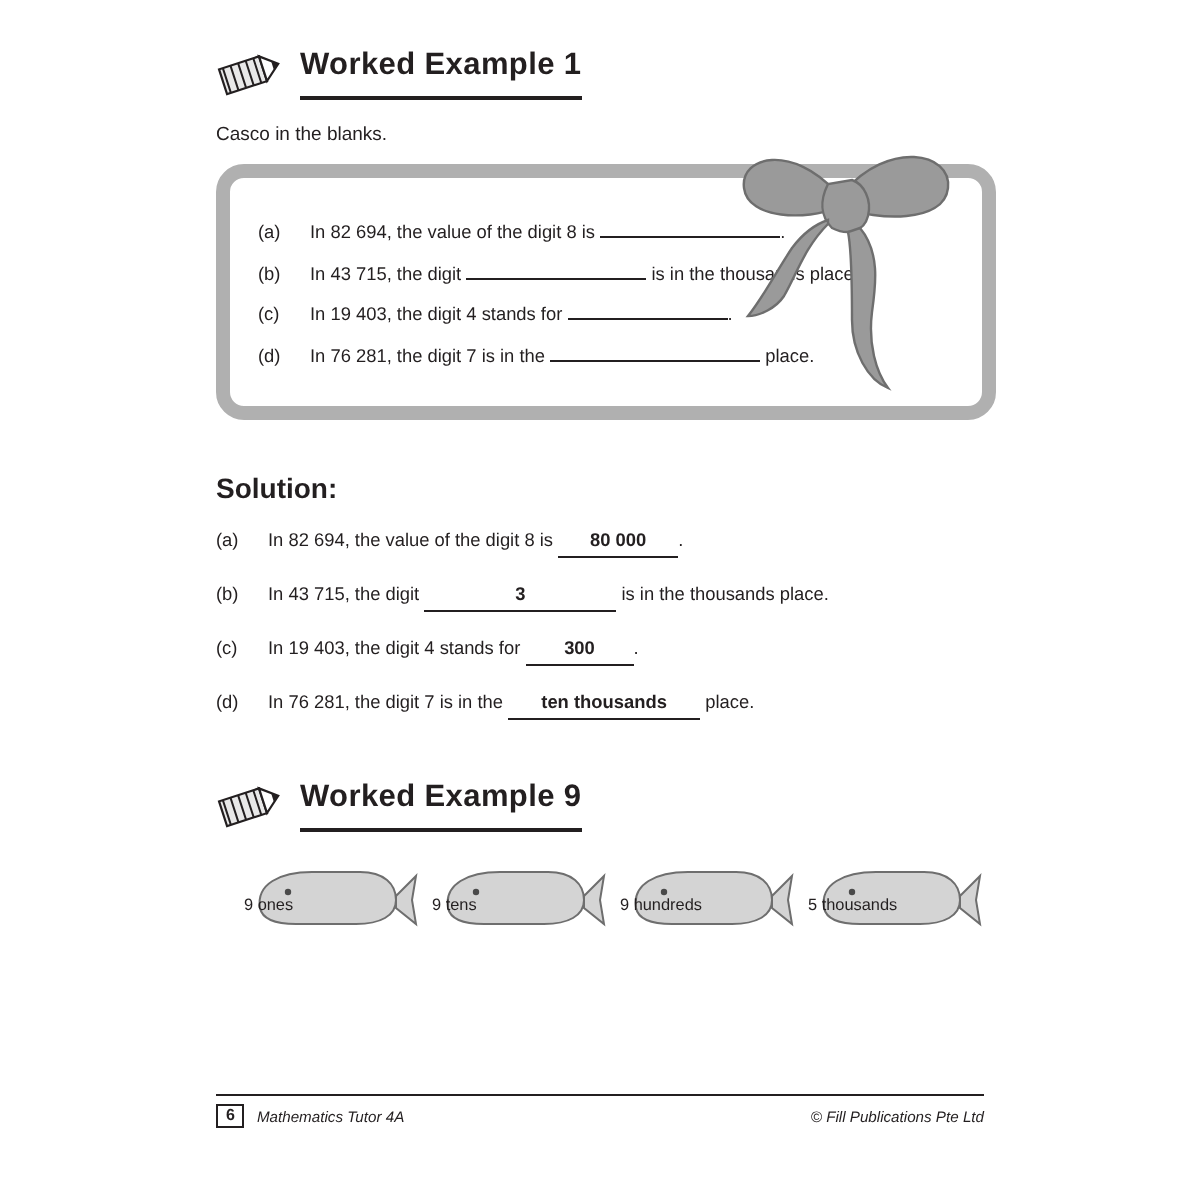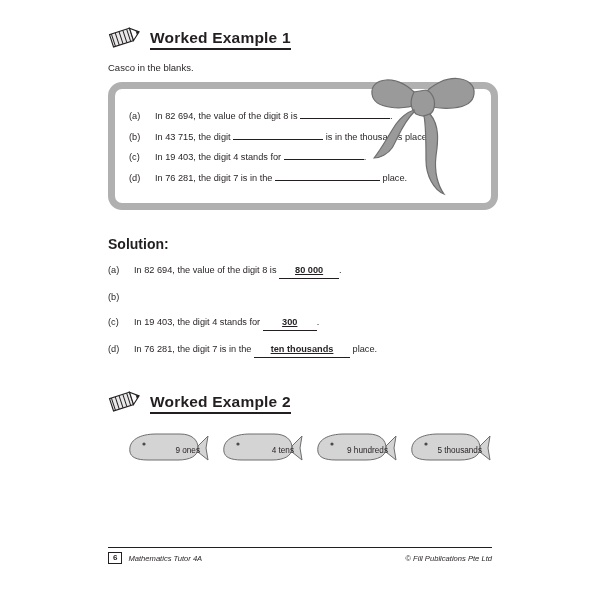--- a/index.html
+++ b/index.html
@@ -24,21 +24,20 @@
   .content {
     position: absolute;
     left: 108px;
     top: 24px;
     width: 390px;
   }
 
   
   .we-head {
     display: flex;
-    align-items: flex-end;
     gap: 8px;
     margin-bottom: 12px;
   }
   .we-pencil {
     width: 34px;
     height: 26px;
     flex: 0 0 auto;
   }
   .we-title-wrap {
     border-bottom: 2px solid #231f20;
@@ -120,21 +119,20 @@
     flex: 0 0 26px;
   }
   .ans {
     display: inline-block;
     border-bottom: 1px solid #231f20;
     text-align: center;
     font-weight: bold;
     font-size: 9.2px;
     padding: 0 4px 1px 4px;
     min-width: 52px;
-    text-decoration: underline;
   }
   .ans-wide { min-width: 88px; }
   .ans-narrow { min-width: 46px; }
 
   
   .we2-wrap { margin-top: 30px; }
   .q2 {
     font-size: 9.5px;
     margin: 0 0 16px 0;
   }
@@ -150,21 +148,21 @@
     position: relative;
     width: 88px;
     height: 42px;
   }
   .whale svg { display: block; }
   .whale-label {
     position: absolute;
     left: 0;
     right: 10px;
     top: 20px;
-    text-align: right;
+    text-align: left;
     font-size: 8.2px;
     color: #231f20;
   }
 
   
   .footer {
     position: absolute;
     left: 108px;
     right: 108px;
     bottom: 36px;
@@ -278,20 +276,25 @@
       <div class="s-row">
         <span class="s-label">(a)</span>
         <span>
           <span>In 82 694, the value of the digit 8 is</span>
           <span class="ans">80 000</span><span>.</span>
         </span>
       </div>
 
       <div class="s-row">
         <span class="s-label">(b)</span>
+        <span>
+          <span>In 43 715, the digit</span>
+          <span class="ans ans-wide">3</span>
+          <span>is in the thousands place.</span>
+        </span>
       </div>
 
       <div class="s-row">
         <span class="s-label">(c)</span>
         <span>
           <span>In 19 403, the digit 4 stands for</span>
           <span class="ans ans-narrow">300</span><span>.</span>
         </span>
       </div>
 
@@ -311,21 +314,21 @@
           <svg viewBox="0 0 34 26" width="34" height="26">
             <g transform="rotate(-18 17 13)">
               <path d="M3 6 L24 6 L24 19 L3 19 Z" fill="#e8e8e8" stroke="#231f20" stroke-width="1.1"></path>
               <path d="M5 6 L5 19 M9 6 L9 19 M13 6 L13 19 M17 6 L17 19 M21 6 L21 19" stroke="#231f20" stroke-width="1"></path>
               <path d="M24 6 L32 12.5 L24 19 Z" fill="#ffffff" stroke="#231f20" stroke-width="1.1"></path>
               <path d="M29 10.5 L32 12.5 L29 14.5 Z" fill="#231f20"></path>
             </g>
           </svg>
         </span>
         <span class="we-title-wrap">
-          <span class="we-title">Worked Example 2</span>
+          <span class="we-title">Worked Example 9</span>
         </span>
       </div>
 
 
       <div class="whales">
 
         <div class="whale">
           <svg viewBox="0 0 88 42" width="88" height="42">
             <path d="M8 26 C 6 14, 18 8, 34 8 L 58 8 C 70 8, 76 14, 76 22 C 76 30, 68 34, 56 34 L 26 34 C 14 34, 9 31, 8 26 Z
                      M76 20 L 86 10 L 84 22 L 86 34 L 76 26 Z" fill="#d4d4d4" stroke="#6e6e6e" stroke-width="1"></path>
@@ -333,21 +336,21 @@
           </svg>
           <div class="whale-label">9 ones</div>
         </div>
 
         <div class="whale">
           <svg viewBox="0 0 88 42" width="88" height="42">
             <path d="M8 26 C 6 14, 18 8, 34 8 L 58 8 C 70 8, 76 14, 76 22 C 76 30, 68 34, 56 34 L 26 34 C 14 34, 9 31, 8 26 Z
                      M76 20 L 86 10 L 84 22 L 86 34 L 76 26 Z" fill="#d4d4d4" stroke="#6e6e6e" stroke-width="1"></path>
             <circle cx="22" cy="18" r="1.6" fill="#4a4a4a"></circle>
           </svg>
-          <div class="whale-label">4 tens</div>
+          <div class="whale-label">9 tens</div>
         </div>
 
         <div class="whale">
           <svg viewBox="0 0 88 42" width="88" height="42">
             <path d="M8 26 C 6 14, 18 8, 34 8 L 58 8 C 70 8, 76 14, 76 22 C 76 30, 68 34, 56 34 L 26 34 C 14 34, 9 31, 8 26 Z
                      M76 20 L 86 10 L 84 22 L 86 34 L 76 26 Z" fill="#d4d4d4" stroke="#6e6e6e" stroke-width="1"></path>
             <circle cx="22" cy="18" r="1.6" fill="#4a4a4a"></circle>
           </svg>
           <div class="whale-label">9 hundreds</div>
         </div>

